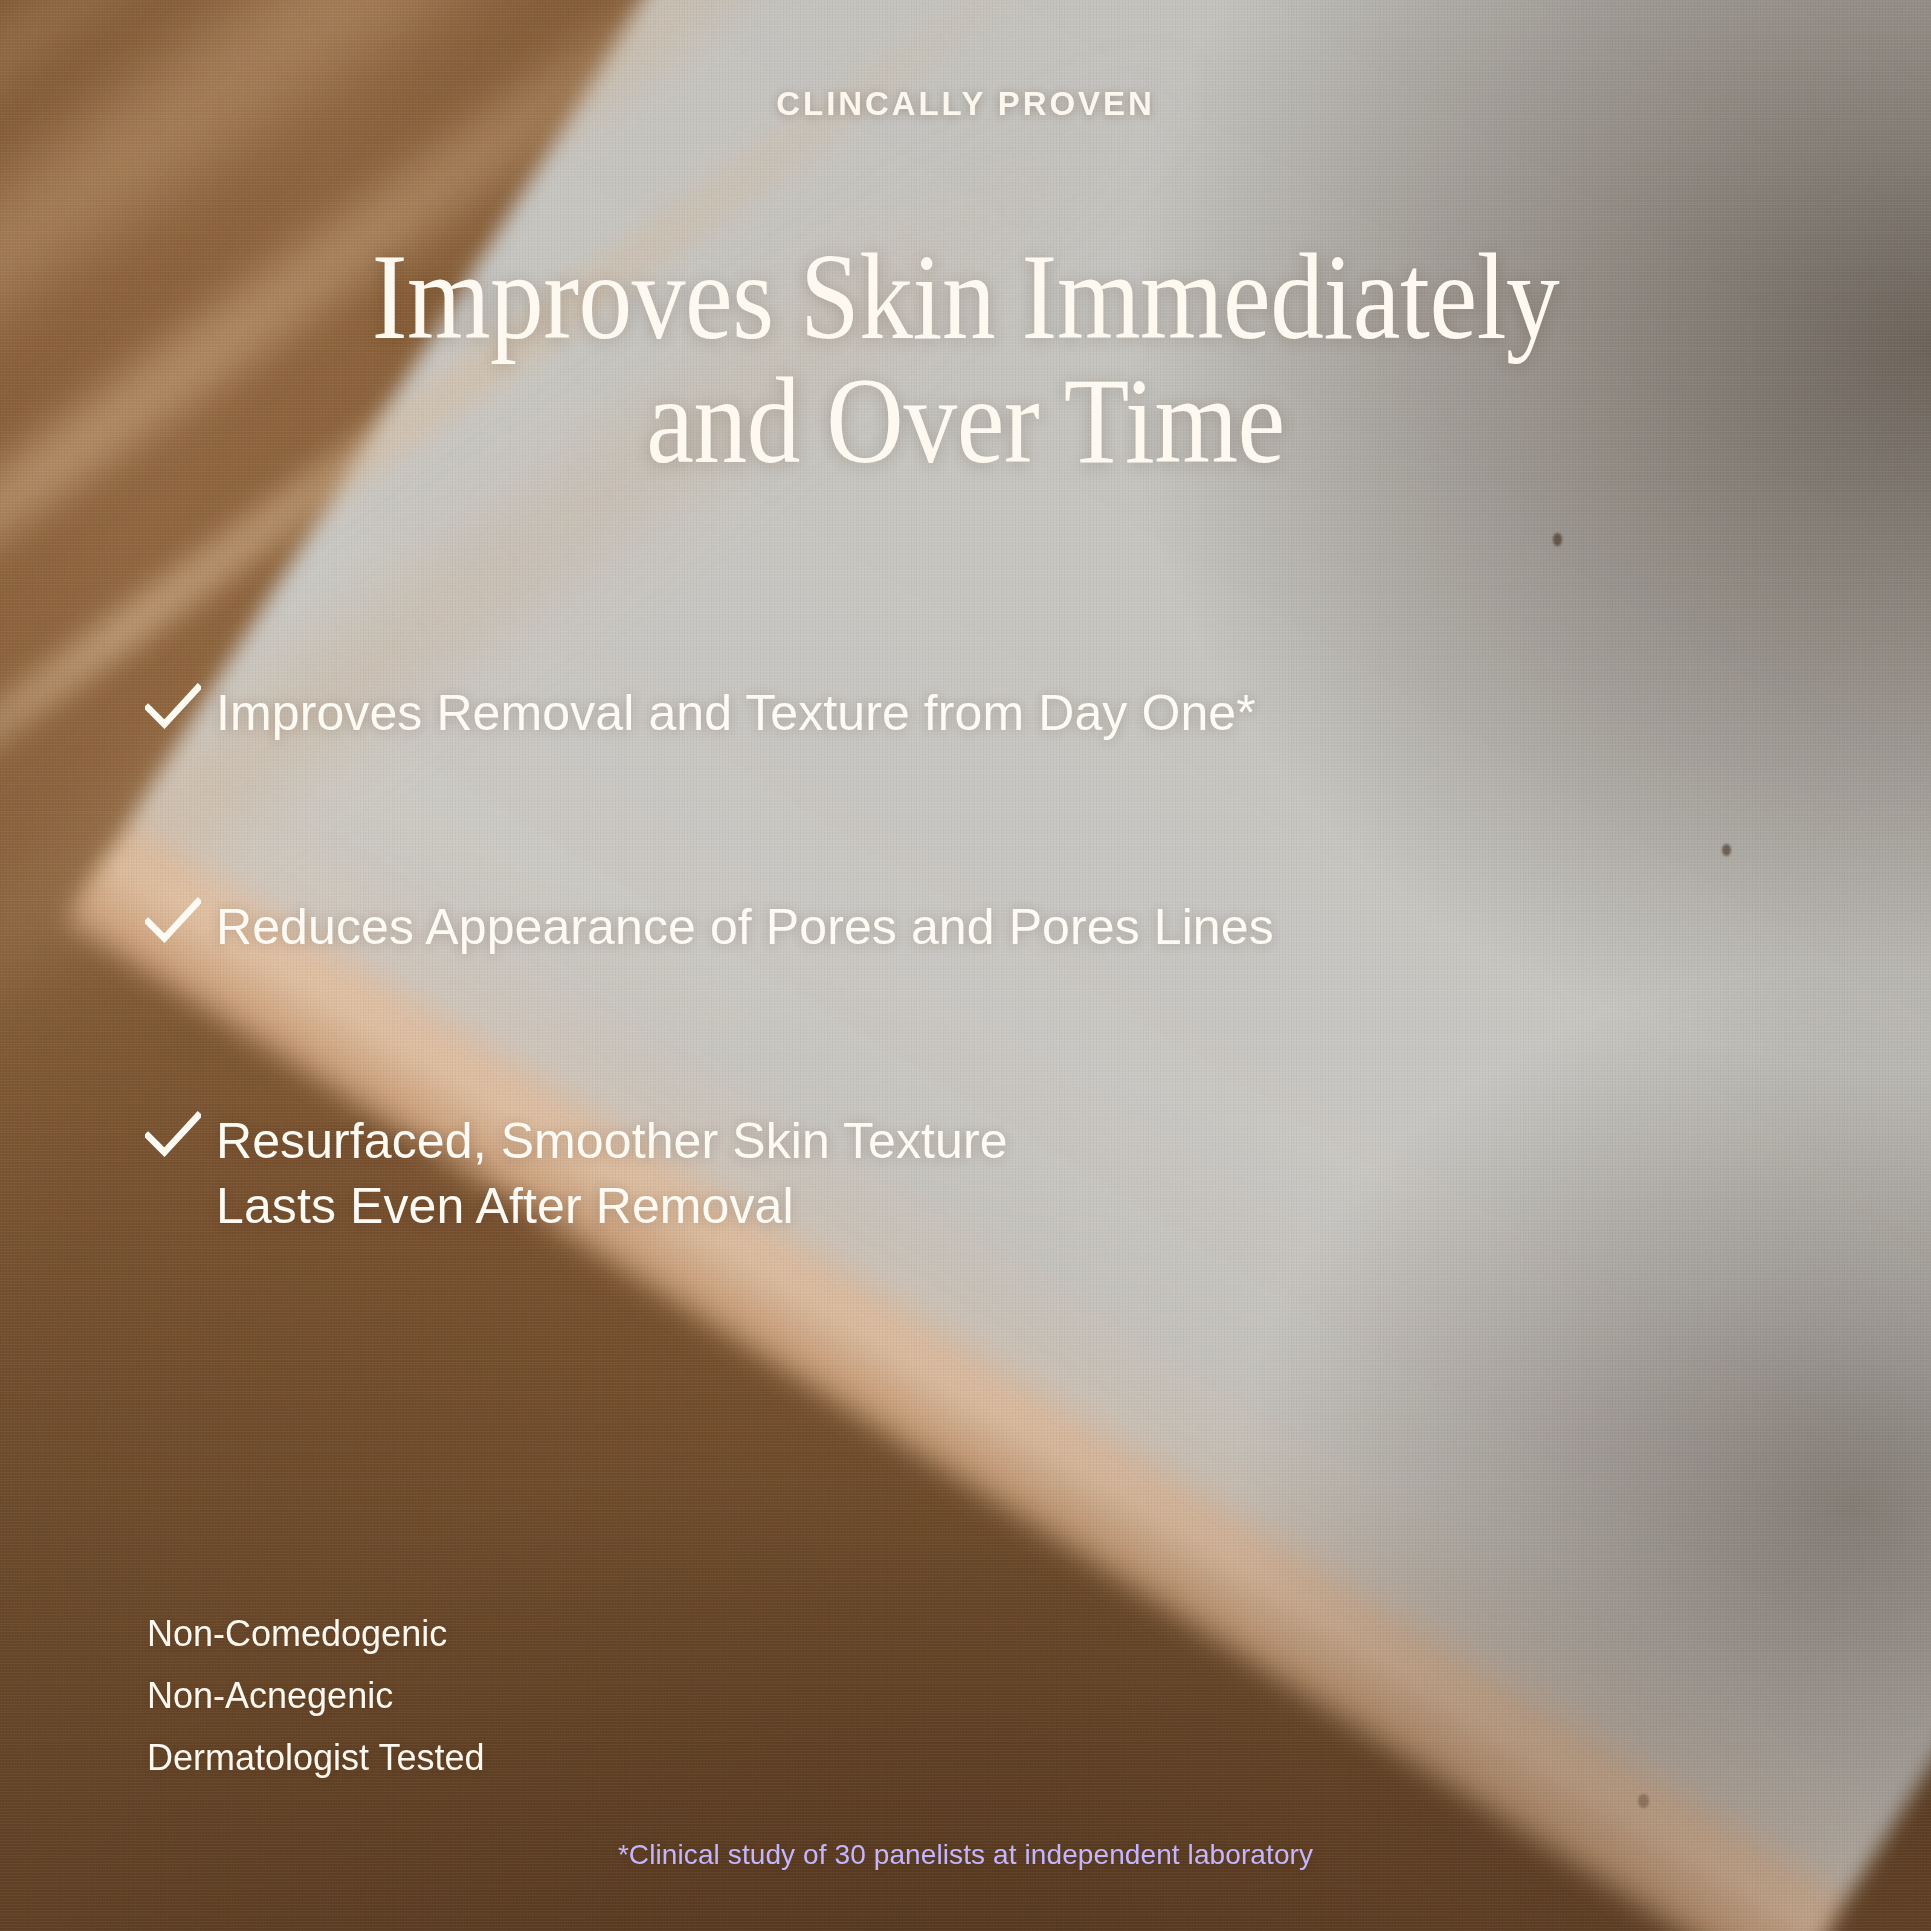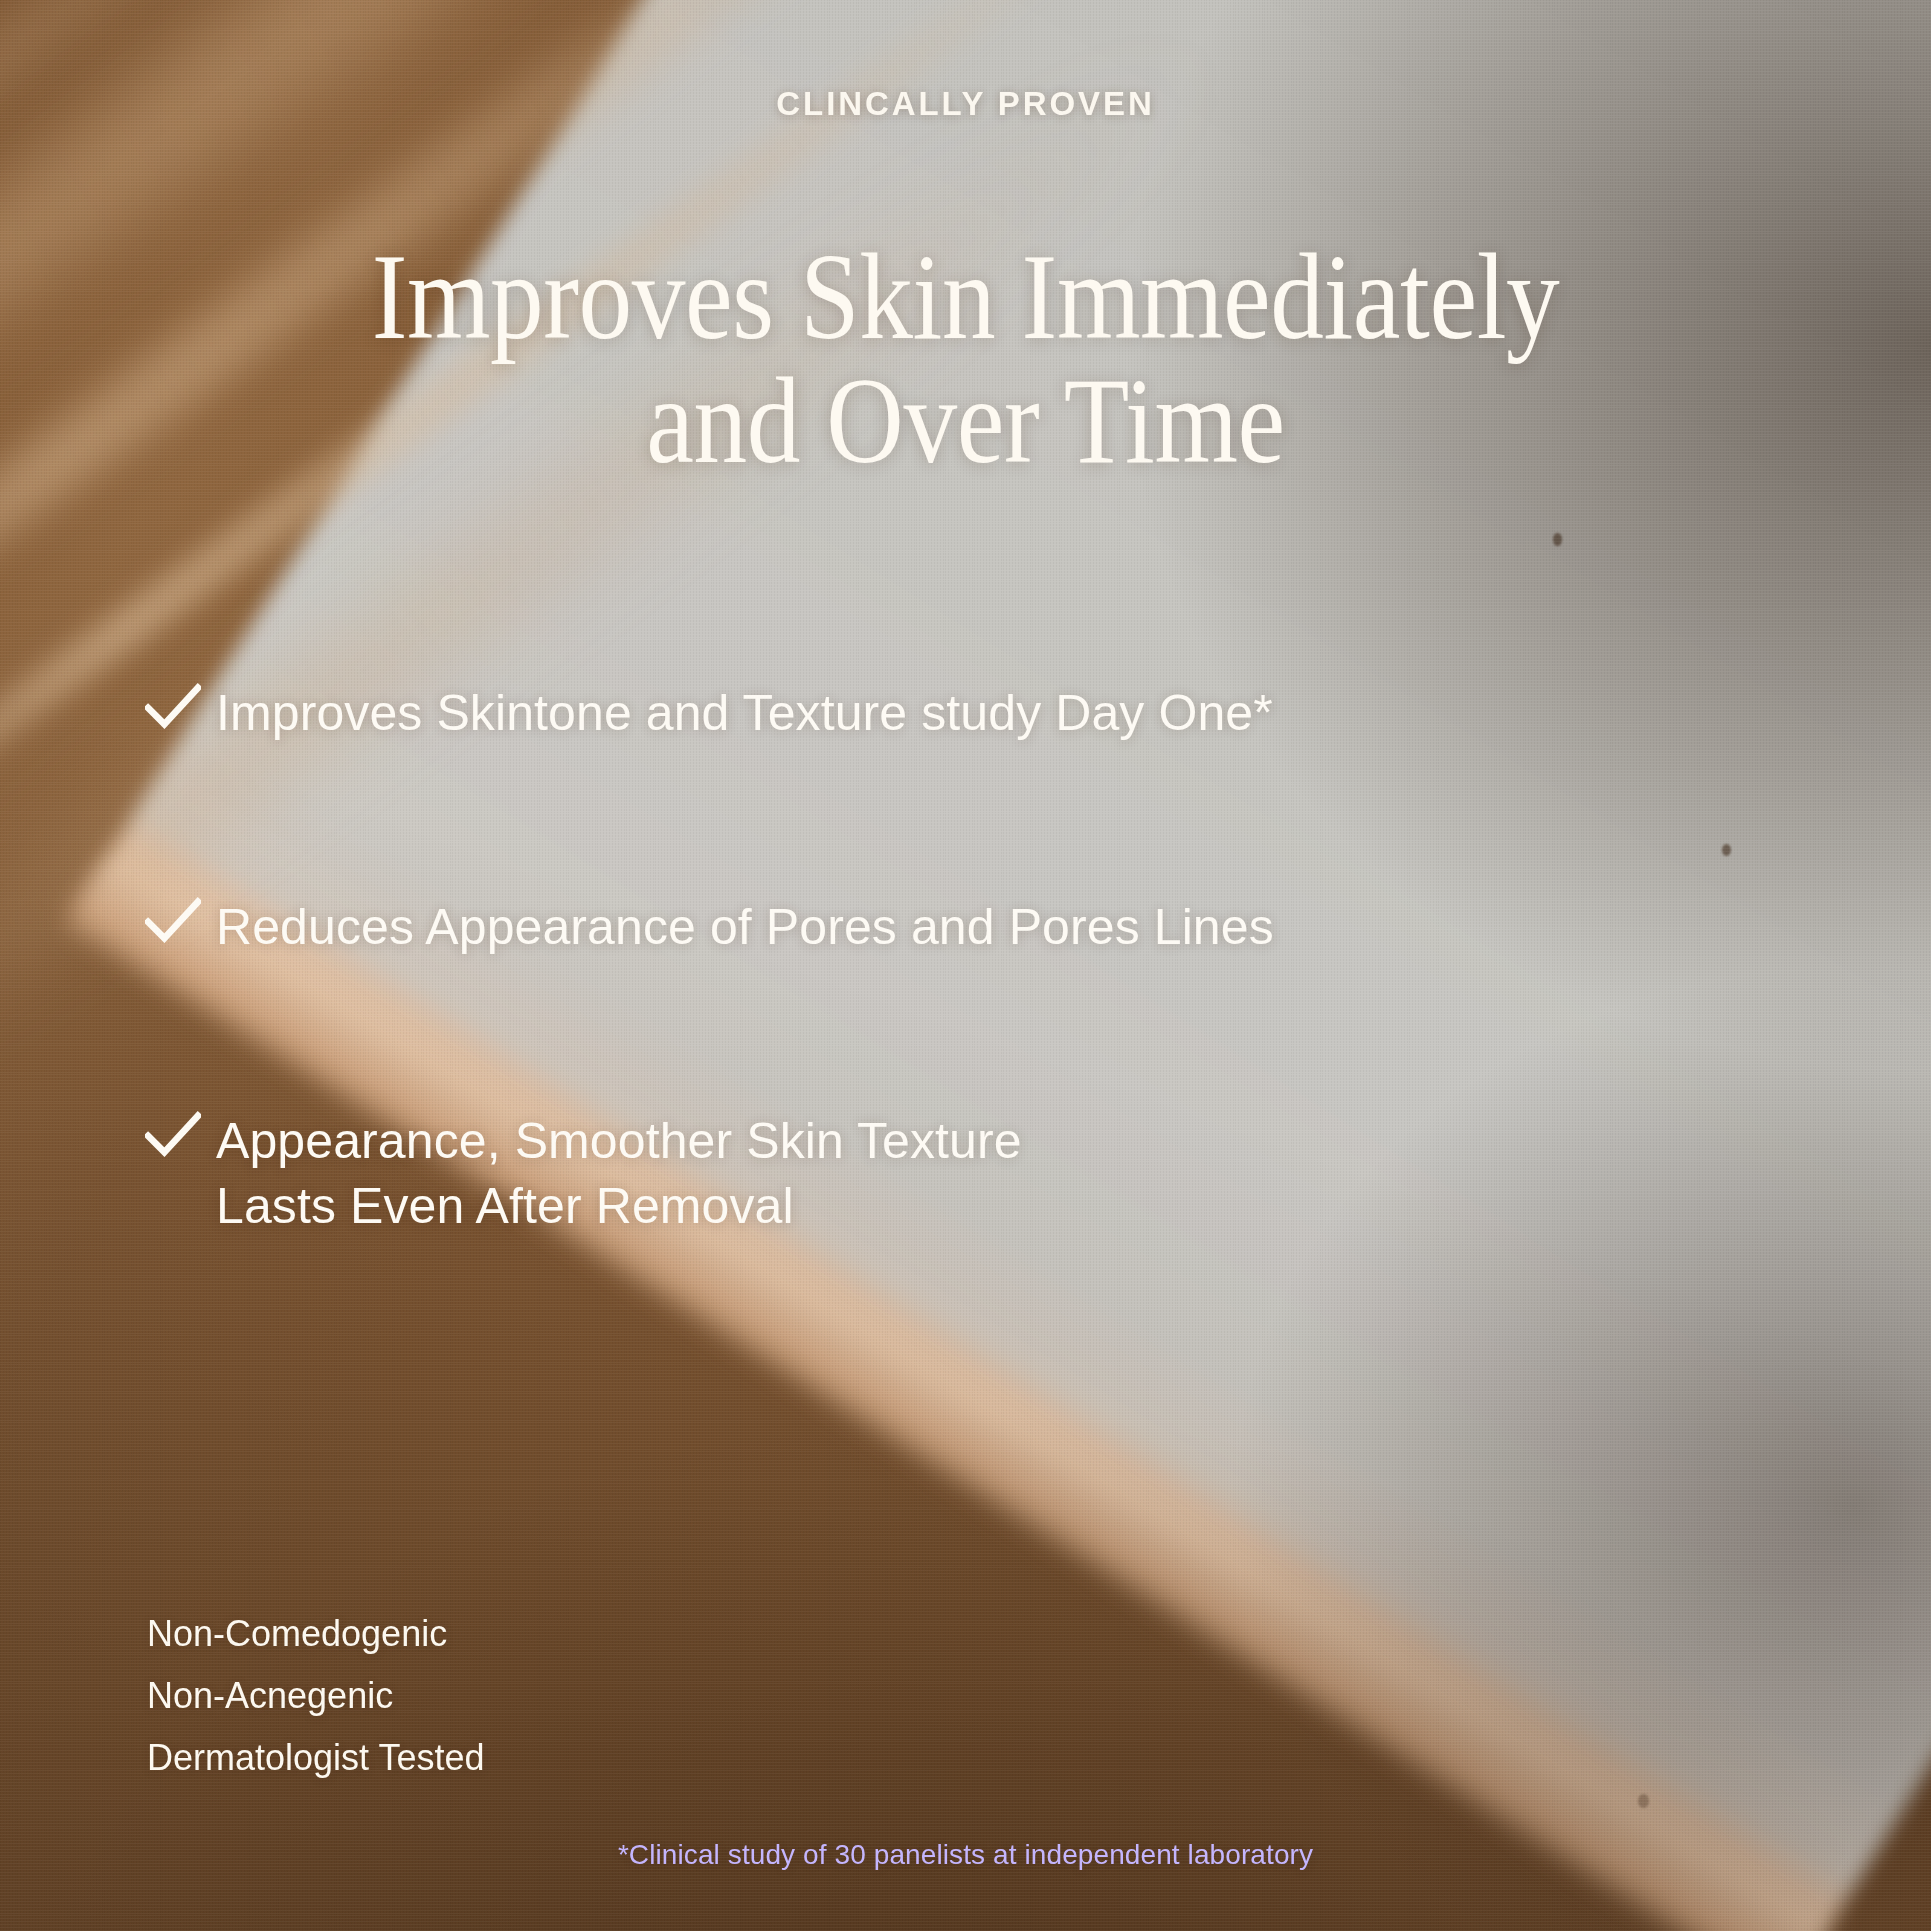--- a/index.html
+++ b/index.html
@@ -213,21 +213,21 @@
 
     <div class="bullets">
 
       <div class="bullet">
         <span class="check">
           <svg viewBox="0 0 58 48" fill="none" xmlns="http://www.w3.org/2000/svg" aria-hidden="true">
             <path d="M3 26 L20 43 L55 5" stroke="currentColor" stroke-width="7" stroke-linecap="square" stroke-linejoin="miter"></path>
           </svg>
         </span>
         <span class="bullet-text">
-          <span>Improves Skintone and Texture study Day One*</span>
+          <span>Improves Removal and Texture from Day One*</span>
         </span>
       </div>
 
       <div class="bullet">
         <span class="check">
           <svg viewBox="0 0 58 48" fill="none" xmlns="http://www.w3.org/2000/svg" aria-hidden="true">
             <path d="M3 26 L20 43 L55 5" stroke="currentColor" stroke-width="7" stroke-linecap="square" stroke-linejoin="miter"></path>
           </svg>
         </span>
         <span class="bullet-text">
@@ -235,21 +235,21 @@
         </span>
       </div>
 
       <div class="bullet">
         <span class="check">
           <svg viewBox="0 0 58 48" fill="none" xmlns="http://www.w3.org/2000/svg" aria-hidden="true">
             <path d="M3 26 L20 43 L55 5" stroke="currentColor" stroke-width="7" stroke-linecap="square" stroke-linejoin="miter"></path>
           </svg>
         </span>
         <span class="bullet-text">
-          <span>Appearance, Smoother Skin Texture</span>
+          <span>Resurfaced, Smoother Skin Texture</span>
           <span class="l2">Lasts Even After Removal</span>
         </span>
       </div>
 
     </div>
 
     <div class="claims">
       <div>Non-Comedogenic</div>
       <div>Non-Acnegenic</div>
       <div>Dermatologist Tested</div>

